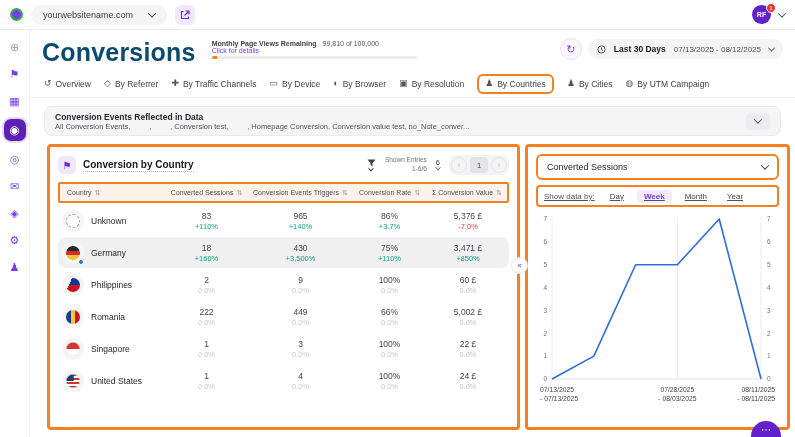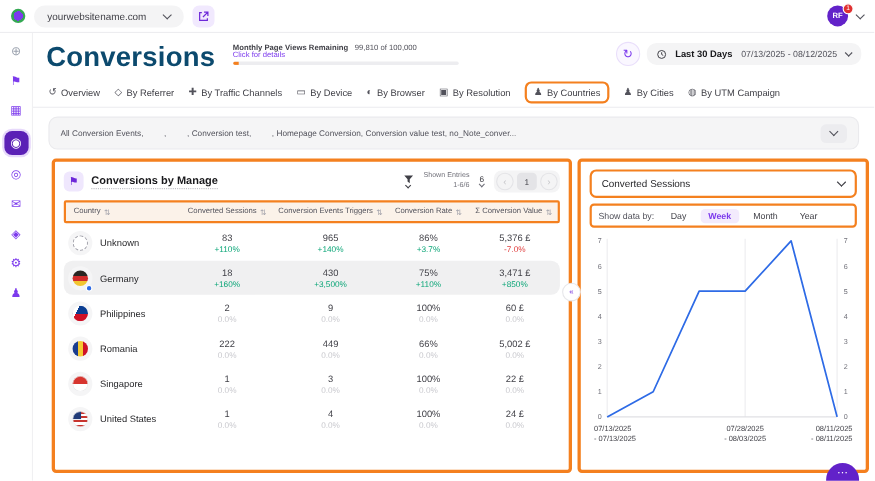--- a/index.html
+++ b/index.html
@@ -99,21 +99,21 @@
   .vcell { text-align:center; }
   .v-main { font-size:8.5px; color:#3f3f46; }
   .v-delta { font-size:7.5px; margin-top:1px; }
   .delta-up { color:#0ca678; } .delta-down { color:#e03e3e; } .delta-flat { color:#c9c9ce; }
 
   .collapse-handle { position:absolute; right:-11px; top:110px; width:17px; height:17px; border-radius:50%; background:#fff; border:1px solid #e7e7ea; font-size:7px; color:#6d28d9; z-index:3; }
 
   
   .metric-select { border:2px solid #f4801f; border-radius:6px; padding:6px 9px; display:flex; align-items:center; font-size:9px; color:#27272a; background:#fff; }
   .metric-select .chev { margin-left:auto; color:#3f3f46; }
-  .showdata { border:2px solid #f4801f; border-radius:4px; margin-top:5px; padding:3px 6px; display:flex; align-items:center; gap:8px; font-size:8px; color:#52525b; height:22px; }
+  .showdata { border:2px solid #f4801f; border-radius:4px; margin-top:5px; padding:3px 6px; display:flex; align-items:center; gap:8px; font-size:8px; color:#52525b; height:22px;text-decoration:underline; }
   .period { color:#3f3f46; padding:2px 7px; border-radius:4px; }
   .period.active { color:#7c3aed; background:#f3ebfd; font-weight:bold; }
   .chart-box { margin-top:4px; display:flex; justify-content:center; }
 
   .chat-widget { position:absolute; right:14px; bottom:-14px; width:30px; height:30px; border-radius:50%; background:#6222c9; color:#fff; font-size:10px; display:flex; justify-content:center; padding-top:3px; z-index:9; }
 </style>
 </head>
 <body>
 
 <div class="topbar">
@@ -210,33 +210,34 @@
         <span>By Cities</span>
       </div>
       <div class="tab">
         <span class="t-icon">◍</span>
         <span>By UTM Campaign</span>
       </div>
     </div>
 
   <div class="banner">
     <div>
+      <div class="banner-title">Conversion Events Reflected in Data</div>
       <div class="banner-sub">All Conversion Events, &nbsp;&nbsp;&nbsp;&nbsp;&nbsp;&nbsp;&nbsp; , &nbsp;&nbsp;&nbsp;&nbsp;&nbsp;&nbsp;&nbsp; , Conversion test, &nbsp;&nbsp;&nbsp;&nbsp;&nbsp;&nbsp;&nbsp; , Homepage Conversion, Conversion value test, no_Note_conver...</div>
     </div>
     <div class="banner-chevron cc">
         <span class="chev"></span>
       </div>
   </div>
 
   <div class="panels">
 
     <div class="panel panel-table">
       <div class="tp-header">
         <span class="tp-icon cc">⚑</span>
-        <span class="tp-title">Conversions by Manage</span>
+        <span class="tp-title">Conversion by Country</span>
         <div class="tp-tools">
           <div class="funnel">
             <svg width="9" height="8" viewBox="0 0 9 8">
                 <path d="M0.5 0.5 H8.5 L5.5 4 V7.5 L3.5 6 V4 Z" fill="#3f3f46"></path>
               </svg>
             <span class="chev"></span>
           </div>
           <div class="shown-entries">
             <div>Shown Entries</div>
             <div>1-6/6</div>

